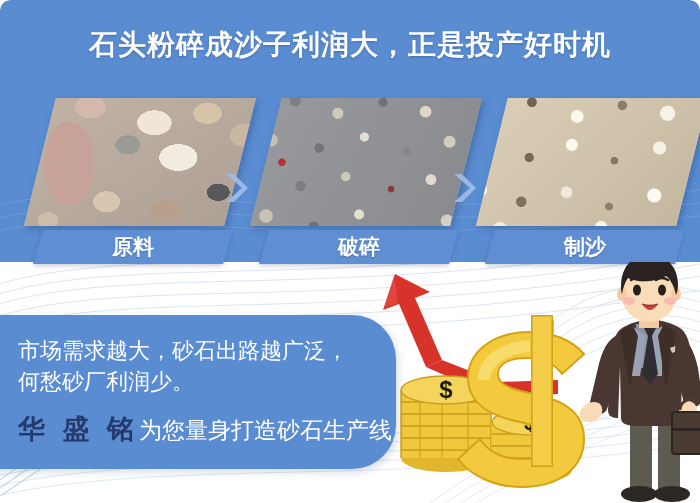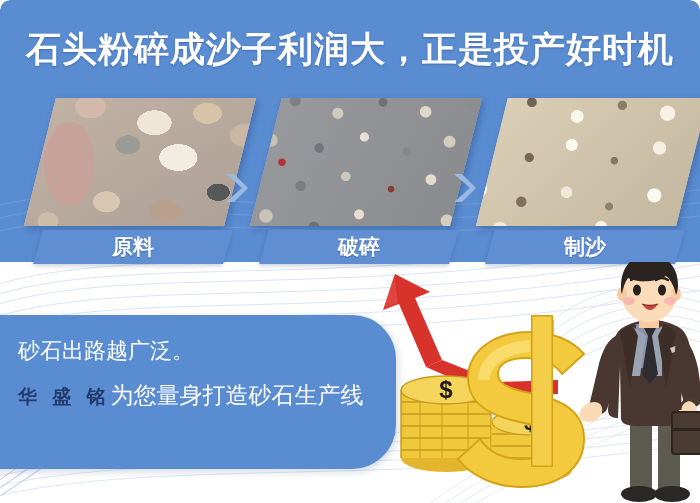--- a/index.html
+++ b/index.html
@@ -14,21 +14,21 @@
   .swoosh{position:absolute;pointer-events:none;}
 
   
   #top-panel{
     position:absolute;left:0;top:0;width:700px;height:262px;
     background:#5a8cd2;border-radius:10px 10px 0 0;
   }
   #title{
     position:absolute;left:0;top:26px;width:700px;
     text-align:center;color:#ffffff;
-    font-size:35px;font-weight:bold;letter-spacing:1px;
+    font-size:28px;font-weight:bold;letter-spacing:1px;
     text-shadow:0 1px 2px rgba(20,50,95,.35);
     white-space:nowrap;
   }
 
   
   .card{position:absolute;top:98px;width:200px;height:128px;}
   .card .photo{
     position:absolute;left:0;top:0;width:200px;height:128px;
     transform:skewX(-14deg);overflow:hidden;
     box-shadow:3px 3px 7px rgba(20,45,85,.30);
@@ -140,21 +140,21 @@
     position:absolute;left:-16px;top:315px;width:412px;height:154px;
     background:#5a8cd2;border-radius:0 44px 44px 0;
     box-shadow:2px 3px 8px rgba(30,60,105,.18);
   }
   #msg-lines{position:absolute;left:34px;top:20px;width:360px;}
   .msg-line{
     color:#ffffff;font-size:22px;line-height:31px;white-space:nowrap;
   }
   #brand-line{margin-top:14px;white-space:nowrap;}
   #brand-line .brand{
-    color:#243a6b;font-size:19px;font-weight:bold;letter-spacing:5px;
+    color:#243a6b;font-size:27px;font-weight:bold;letter-spacing:5px;
   }
   #brand-line .rest{color:#ffffff;font-size:23px;}
 
   
   #illustration{position:absolute;left:380px;top:262px;width:320px;height:241px;}
 </style>
 </head>
 <body>
 
 <div id="banner">
@@ -356,20 +356,21 @@
       <ellipse cx="249" cy="39" rx="6" ry="4" fill="#f7b4ad" opacity="0.85"></ellipse>
       <ellipse cx="290" cy="39" rx="6" ry="4" fill="#f7b4ad" opacity="0.85"></ellipse>
 
       <path d="M262 42 q8 12 16 0 q-8 4 -16 0 z" fill="#c8443f"></path>
       <path d="M262 42 q8 3 16 0" stroke="#8c2f2c" stroke-width="1.3" fill="none"></path>
     </g>
   </svg>
 
   <div id="msg-box">
     <div id="msg-lines">
-      <div class="msg-line">砂石出路越广泛。</div>
+      <div class="msg-line">市场需求越大，砂石出路越广泛，</div>
+      <div class="msg-line">何愁砂厂利润少。</div>
       <div id="brand-line">
         <span class="brand">华 盛 铭</span><span class="rest">为您量身打造砂石生产线</span>
       </div>
     </div>
   </div>
 
 </div>
 
 </body></html>

